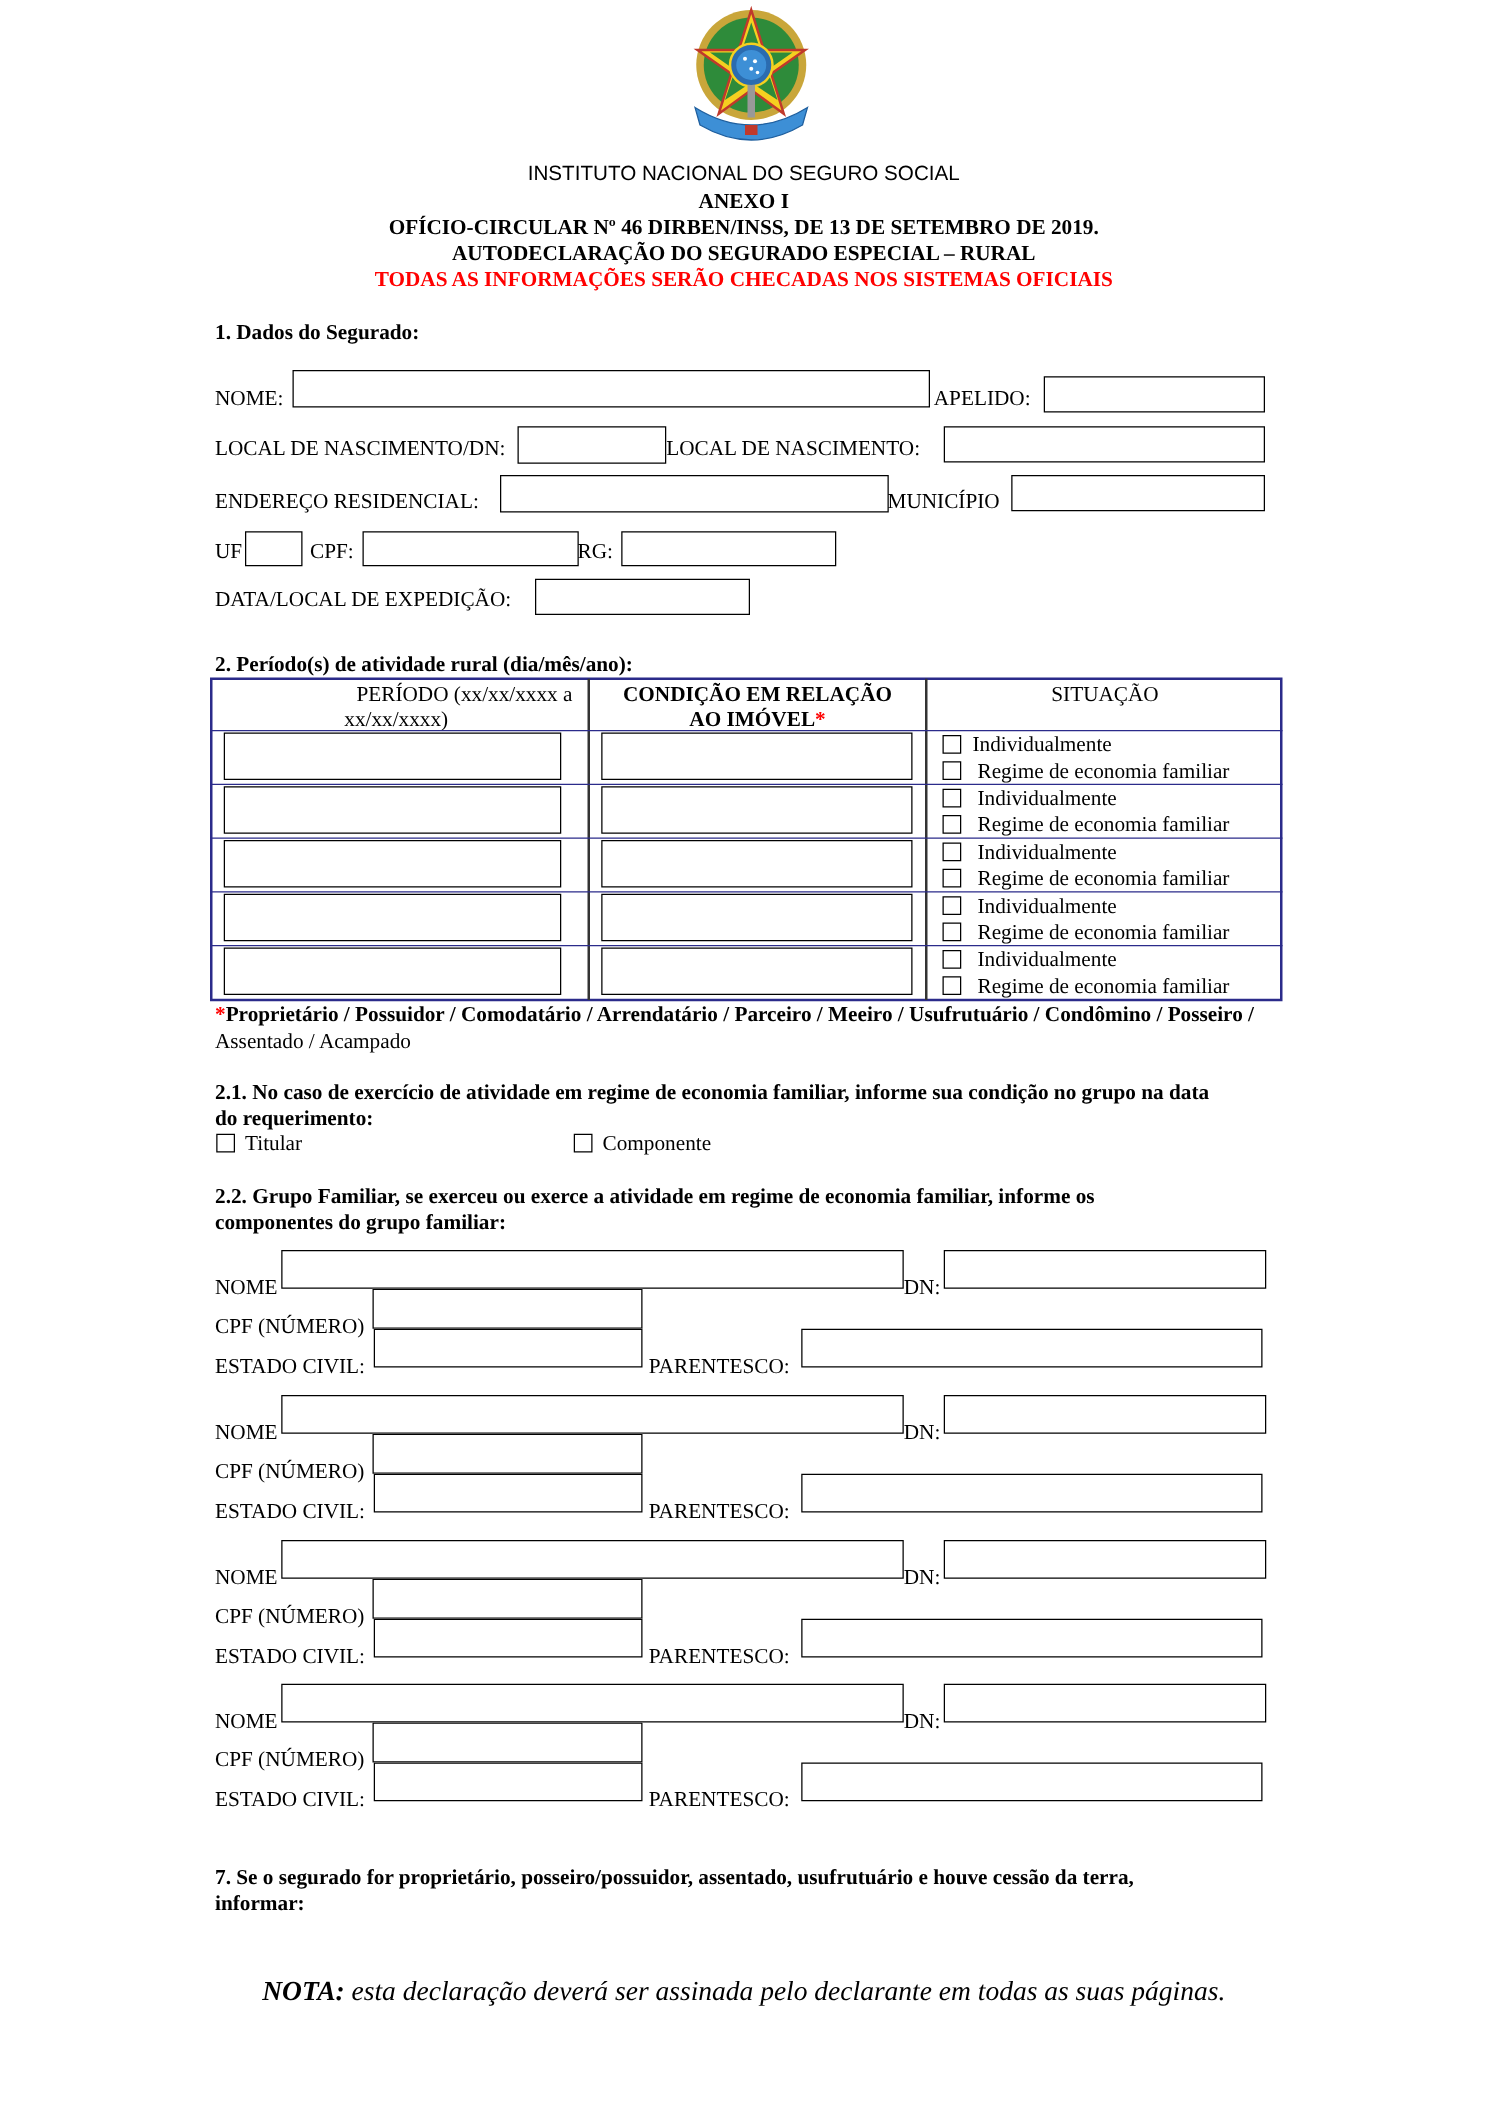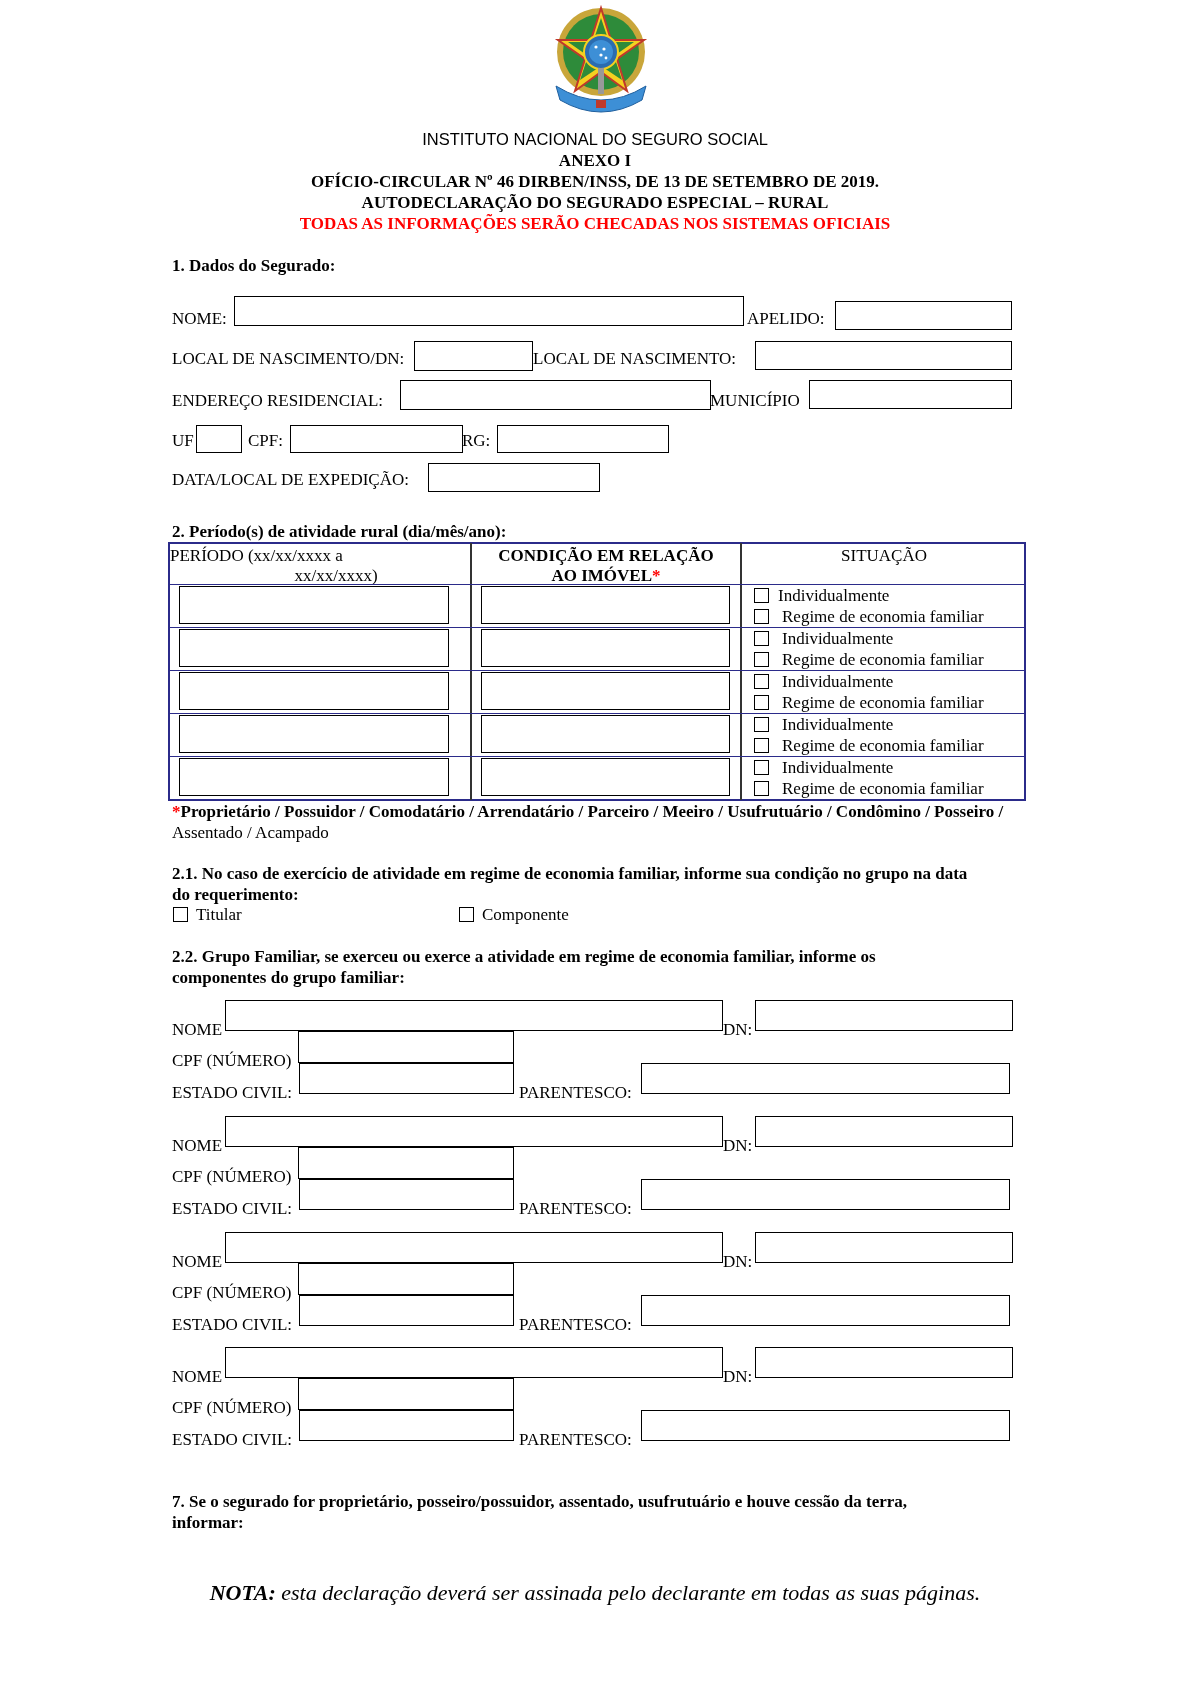--- a/index.html
+++ b/index.html
@@ -72,22 +72,22 @@
 
 <div class="t" style="left:172px;top:470px;">DATA/LOCAL DE EXPEDIÇÃO:</div>
 <div class="box" style="left:428px;top:463px;width:172px;height:29px;"></div>
 
 <div class="t b" style="left:172px;top:522px;">2. Período(s) de atividade rural (dia/mês/ano):</div>
 
 <div class="tbl" style="left:168px;top:542px;width:858px;height:259px;"></div>
 <div class="vline" style="left:470px;top:543px;height:257px;"></div>
 <div class="vline" style="left:740px;top:543px;height:257px;"></div>
 
-<div class="cell-txt" style="left:170px;width:288px;text-align:left;top:545px;">PERÍODO  (xx/xx/xxxx a</div>
-<div class="cell-txt" style="left:186px;width:300px;text-align:center;top:565px;">xx/xx/xxxx)</div>
+<div class="cell-txt" style="left:170px;width:288px;text-align:right;top:545px;">PERÍODO  (xx/xx/xxxx a</div>
+<div class="cell-txt" style="left:167px;width:300px;text-align:center;top:565px;">xx/xx/xxxx)</div>
 <div class="cell-txt b" style="left:472px;width:268px;text-align:center;top:545px;">CONDIÇÃO EM RELAÇÃO</div>
 <div class="cell-txt b" style="left:472px;width:268px;text-align:center;top:565px;"><span>AO IMÓVEL</span><span class="red">*</span></div>
 <div class="cell-txt" style="left:742px;width:284px;text-align:center;top:545px;">SITUAÇÃO</div>
 
 <div class="hline" style="left:168px;width:858px;top:584px;"></div>
 <div class="hline" style="left:168px;width:858px;top:627px;"></div>
 <div class="hline" style="left:168px;width:858px;top:670px;"></div>
 <div class="hline" style="left:168px;width:858px;top:713px;"></div>
 <div class="hline" style="left:168px;width:858px;top:756px;"></div>
 

